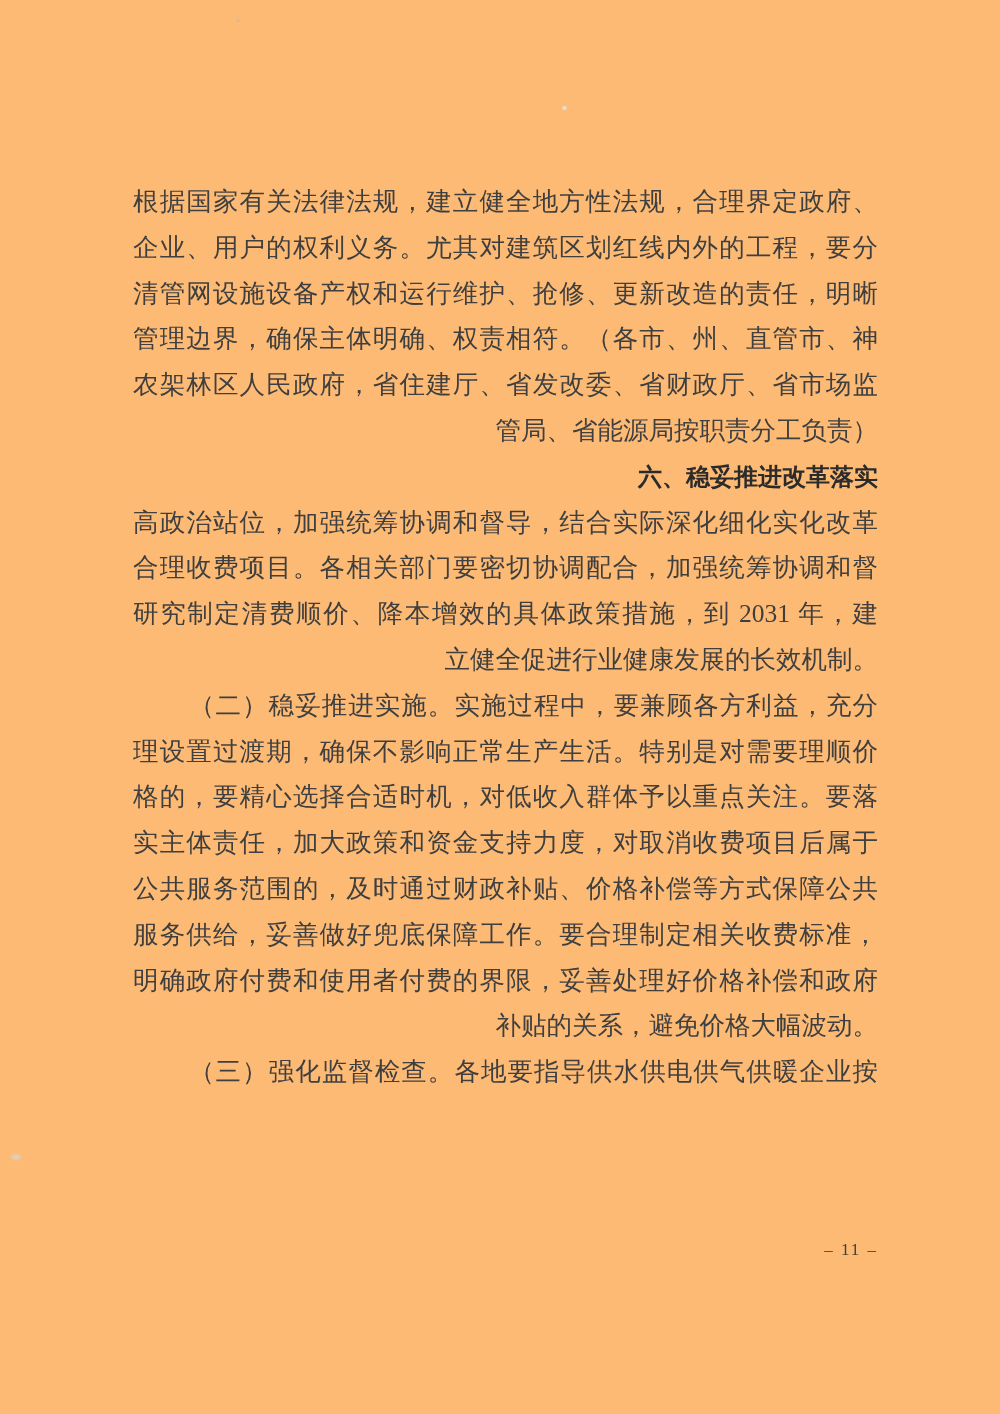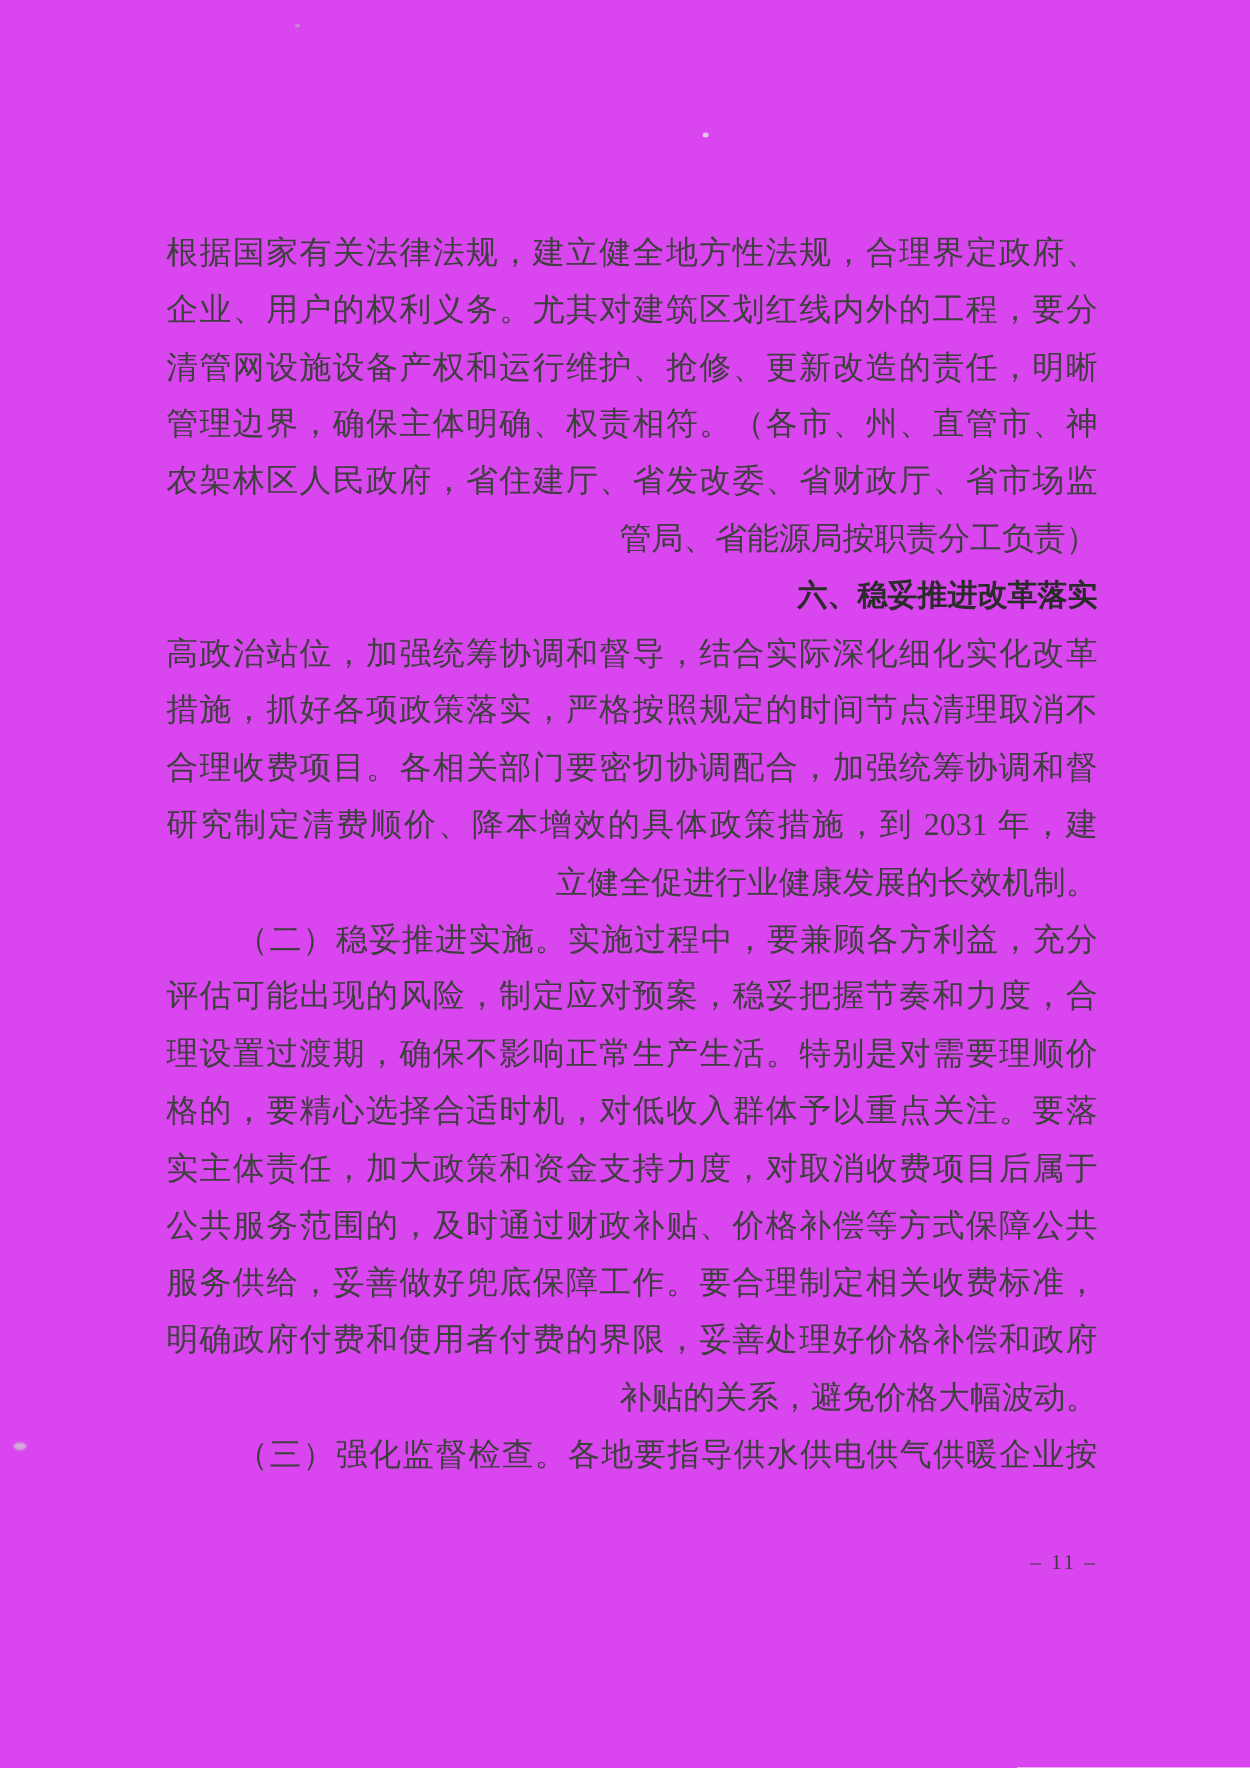--- a/index.html
+++ b/index.html
@@ -69,40 +69,38 @@
   .artifact.smudge-left {
     left: 11px; top: 1154px;
     width: 10px; height: 6px;
     background: #d6d6d6; opacity: 0.7;
     filter: blur(1px);
   }
 </style>
 </head>
 <body>
 
-<div class="page" style="background: #d946ef; color: rgb(63, 63, 63);">
+<div class="page" style="background: #fdba74; color: rgb(63, 63, 63);">
   <div class="artifact dot-top-left"></div>
   <div class="artifact dot-top-center"></div>
   <div class="artifact smudge-left"></div>
 
   <div class="text-block">
       <div class="line fill">根据国家有关法律法规，建立健全地方性法规，合理界定政府、</div>
       <div class="line fill">企业、用户的权利义务。尤其对建筑区划红线内外的工程，要分</div>
       <div class="line fill">清管网设施设备产权和运行维护、抢修、更新改造的责任，明晰</div>
       <div class="line fill">管理边界，确保主体明确、权责相符。（各市、州、直管市、神</div>
       <div class="line fill">农架林区人民政府，省住建厅、省发改委、省财政厅、省市场监</div>
       <div class="line">管局、省能源局按职责分工负责）</div>
       <div class="line indent heading" style="color: rgb(43, 43, 43);">六、稳妥推进改革落实</div>
       <div class="line fill">高政治站位，加强统筹协调和督导，结合实际深化细化实化改革</div>
-      <div class="line fill">措施，抓好各项政策落实，严格按照规定的时间节点清理取消不</div>
       <div class="line fill">合理收费项目。各相关部门要密切协调配合，加强统筹协调和督导，</div>
       <div class="line fill">研究制定清费顺价、降本增效的具体政策措施，到 2031 年，建</div>
       <div class="line">立健全促进行业健康发展的长效机制。</div>
       <div class="line fill indent">（二）稳妥推进实施。实施过程中，要兼顾各方利益，充分</div>
-      <div class="line fill">评估可能出现的风险，制定应对预案，稳妥把握节奏和力度，合</div>
       <div class="line fill">理设置过渡期，确保不影响正常生产生活。特别是对需要理顺价</div>
       <div class="line fill">格的，要精心选择合适时机，对低收入群体予以重点关注。要落</div>
       <div class="line fill">实主体责任，加大政策和资金支持力度，对取消收费项目后属于</div>
       <div class="line fill">公共服务范围的，及时通过财政补贴、价格补偿等方式保障公共</div>
       <div class="line fill">服务供给，妥善做好兜底保障工作。要合理制定相关收费标准，</div>
       <div class="line fill">明确政府付费和使用者付费的界限，妥善处理好价格补偿和政府</div>
       <div class="line">补贴的关系，避免价格大幅波动。</div>
       <div class="line fill indent">（三）强化监督检查。各地要指导供水供电供气供暖企业按</div>
     </div>
 

